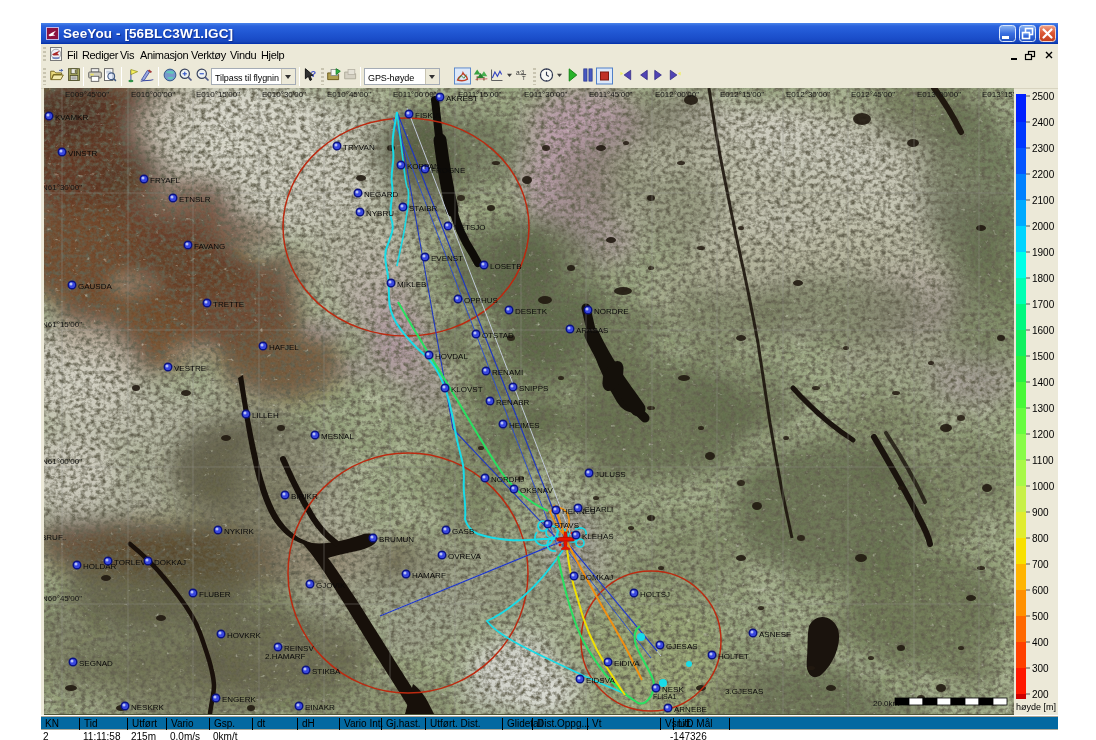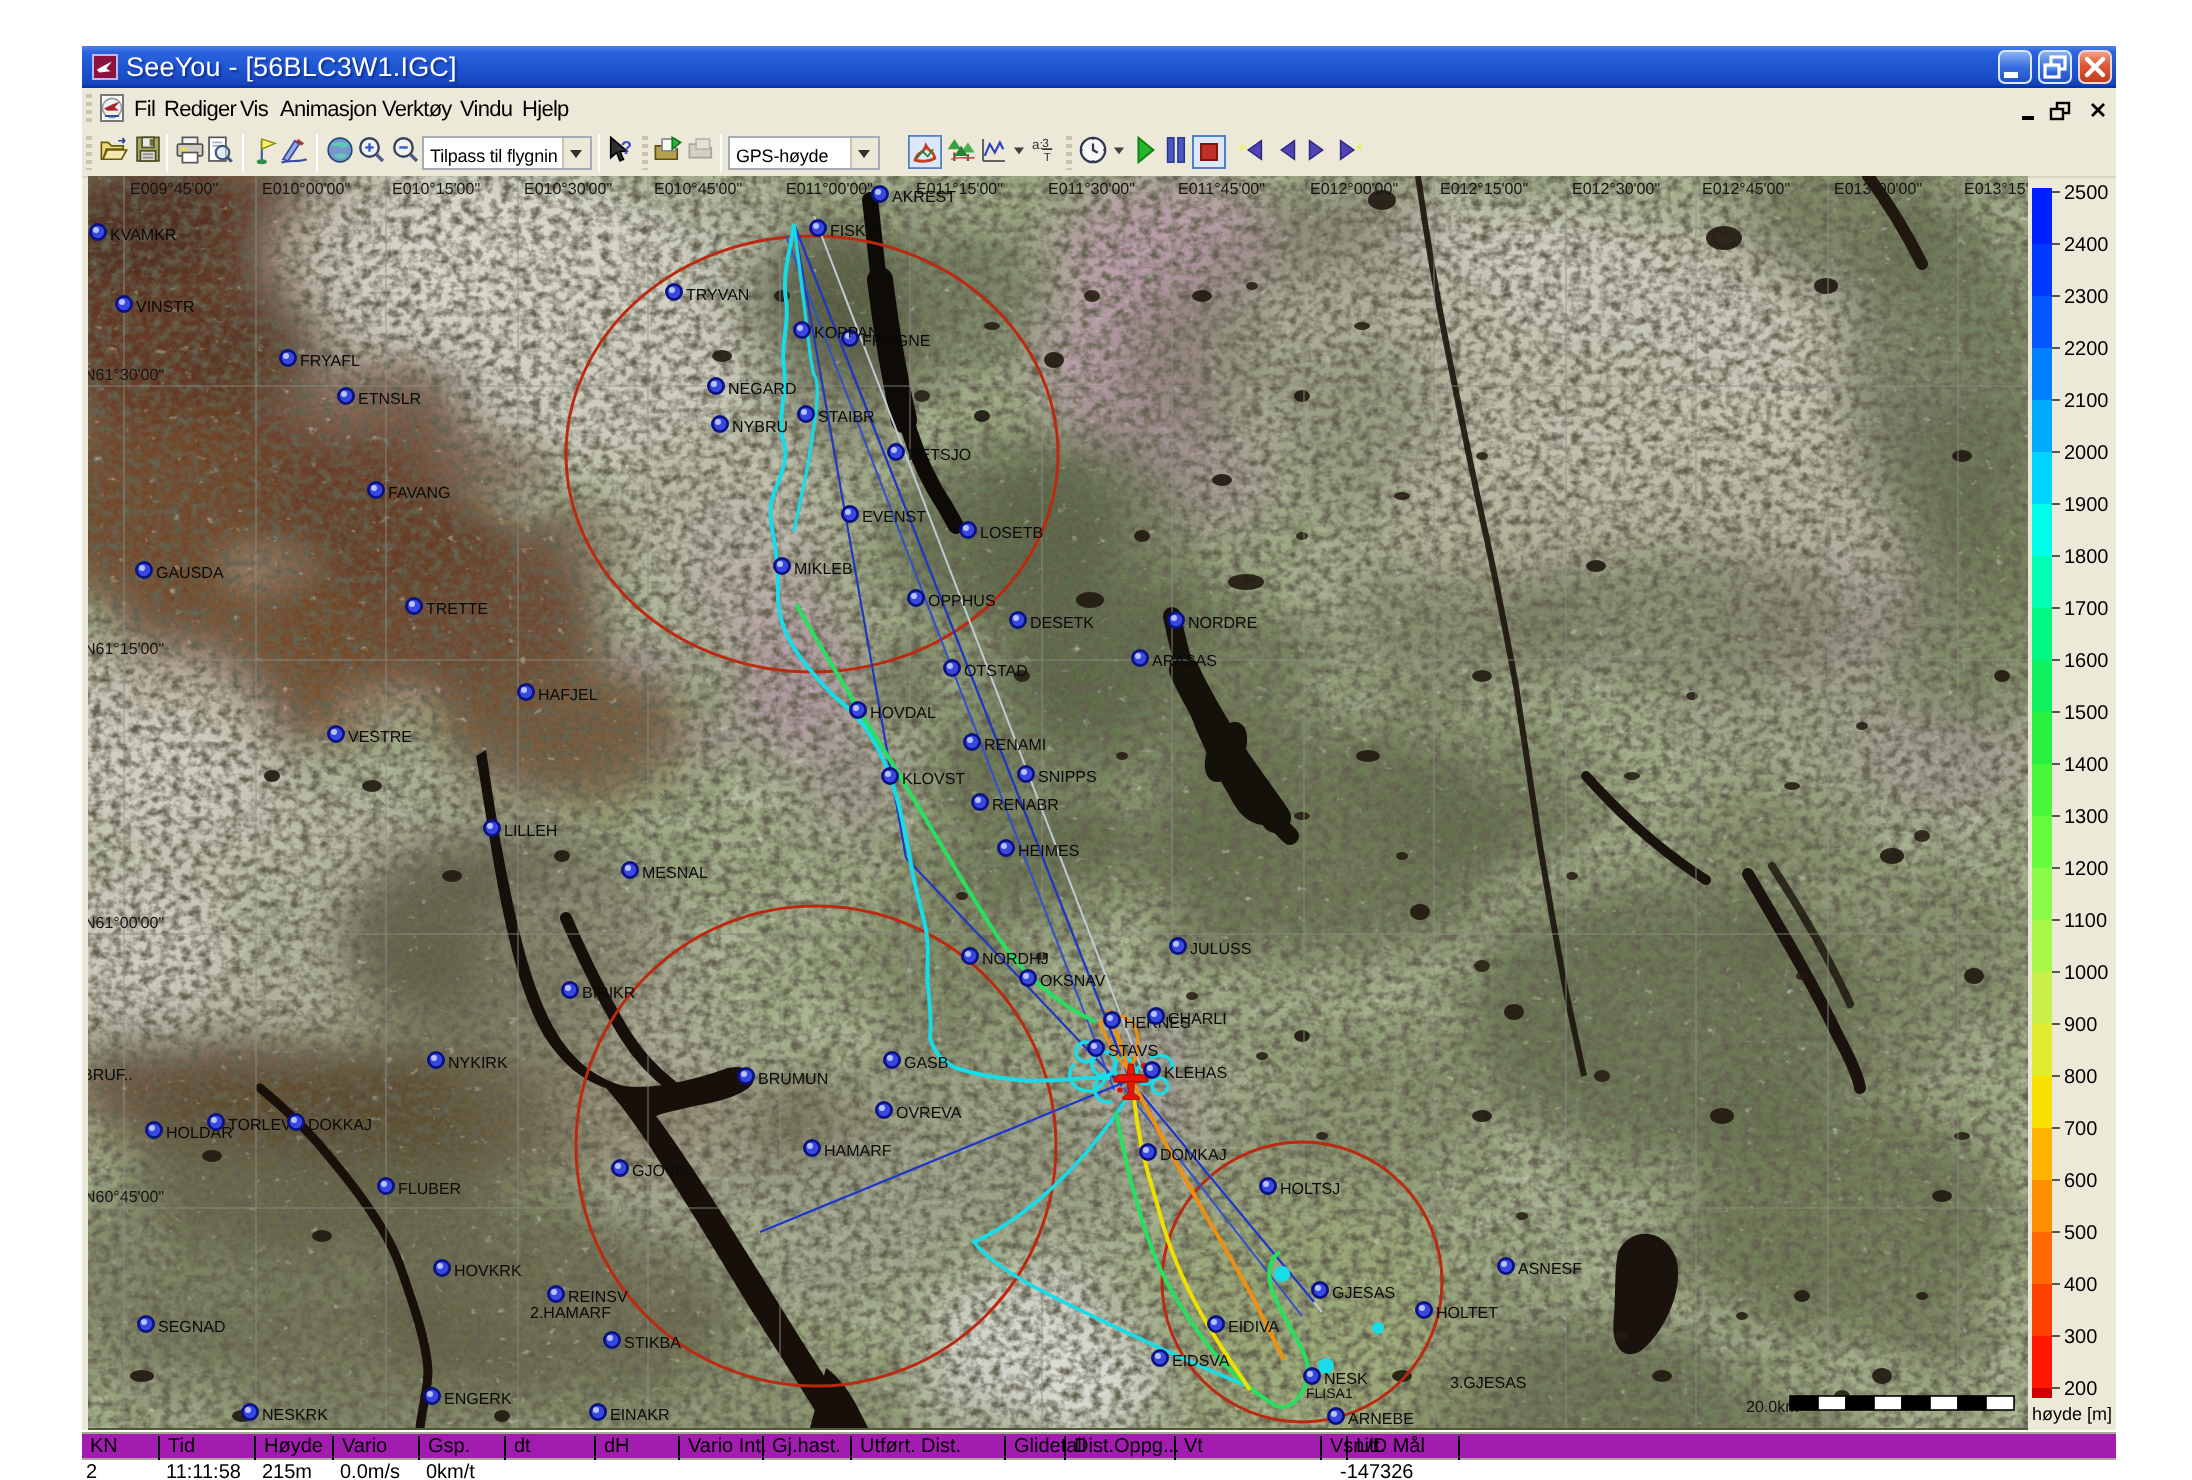--- a/index.html
+++ b/index.html
@@ -4,37 +4,37 @@
 <style>
 html,body{margin:0;padding:0;background:#ffffff;width:1096px;height:740px;overflow:hidden;}
 *{box-sizing:border-box;}
 body{font-family:"Liberation Sans", sans-serif;}
 #win{position:absolute;left:41px;top:23px;width:1017px;height:717px;background:#ece9d8;}
 #titlebar{position:absolute;left:0;top:0;width:1017px;height:21px;
  background:linear-gradient(180deg,#4a84ea 0%,#2b63dd 15%,#2158d4 45%,#1a4cc8 80%,#1545ba 95%,#0f3aa8 100%);
  border-bottom:1px solid #0433b0;}
 #titleicon{position:absolute;left:5px;top:4px;width:13px;height:13px;background:#8c1240;border:1px solid #c0b8e8;}
 #titleicon svg{position:absolute;left:0;top:0;}
-#titletext{position:absolute;left:22px;top:3px;color:#ffffff;font-weight:normal;font-size:13.5px;letter-spacing:0.1px;text-shadow:1px 1px 1px #103090;}
+#titletext{position:absolute;left:22px;top:3px;color:#ffffff;font-weight:bold;font-size:13.5px;letter-spacing:0.1px;text-shadow:1px 1px 1px #103090;}
 #menubar{position:absolute;left:0;top:22px;width:1017px;height:20px;background:#ece9d8;font-size:11px;color:#000;}
 #menubar .mi{position:absolute;top:4px;font-size:11px;letter-spacing:-0.35px;}
 #docicon{position:absolute;left:7px;top:1px;width:17px;height:17px;}
 #mdibtns{position:absolute;right:3px;top:3px;width:46px;height:14px;}
 #toolbar{position:absolute;left:0;top:42px;width:1017px;height:24px;background:#ece9d8;border-bottom:1px solid #d8d4c0;}
 .tsep{position:absolute;top:2px;width:1px;height:19px;background:#b8b4a2;border-right:1px solid #fff;}
 .grip{position:absolute;top:3px;width:3px;height:17px;background:repeating-linear-gradient(180deg,#c8c4b0 0 2px,#ece9d8 2px 4px);}
 .ticon{position:absolute;top:2px;width:16px;height:16px;}
 .combo{position:absolute;top:3px;height:17px;background:#fff;border:1px solid #a5acb5;font-size:11px;color:#000;}
 .combo .ct{position:absolute;left:3px;top:4px;right:16px;white-space:nowrap;overflow:hidden;font-size:9px;letter-spacing:-0.1px;}
 .combo .cb{position:absolute;right:0px;top:0px;bottom:0px;width:14px;background:#ece9d8;border-left:1px solid #c8c4b2;}
 .combo .cb:after{content:"";position:absolute;left:3px;top:6px;border-left:3.5px solid transparent;border-right:3.5px solid transparent;border-top:4px solid #303030;}
 #maparea{position:absolute;left:3px;top:65px;width:970px;height:627px;background:#4e5538;overflow:hidden;}
 #legend{position:absolute;left:973px;top:66px;width:44px;height:626px;background:#ece9d8;text-align:right;}
 #statusrow{position:absolute;left:0;top:692px;width:1017px;height:25px;background:#ffffff;}
-#statushdr{position:absolute;left:0;top:1px;width:1017px;height:14px;background:#a21caf;border-top:1px solid #aca899;border-bottom:1px solid #aca899;font-size:10px;color:#000;}
+#statushdr{position:absolute;left:0;top:1px;width:1017px;height:14px;background:#0369a1;border-top:1px solid #aca899;border-bottom:1px solid #aca899;font-size:10px;color:#000;}
 #statushdr .sc{position:absolute;top:1px;border-left:1px solid #000000;padding-left:4px;height:12px;white-space:nowrap;}
 #statusval{position:absolute;left:0;top:16px;width:1017px;height:11px;font-size:10px;color:#000;}
 #statusval .sv{position:absolute;top:0;white-space:nowrap;}
 </style>
 </head>
 <body>
 <div id="win">
   <div id="titlebar">
     <div id="titleicon">
         <svg width="11" height="11" viewBox="0 0 16 16">
@@ -965,21 +965,21 @@
         <line x1="12" y1="605" x2="16" y2="605" stroke="#555"></line>
           <text x="18" y="608.5" font-size="10" fill="#000">200</text>
         <text x="2" y="621" font-size="9" fill="#000">høyde [m]</text>
       </g>
     </svg>
   </div>
   <div id="statusrow">
     <div id="statushdr">
       <div class="sc" style="left:0px;border-left:none">KN</div>
       <div class="sc" style="left:38px">Tid</div>
-      <div class="sc" style="left:86px">Høyde</div>
+      <div class="sc" style="left:86px">Utført</div>
       <div class="sc" style="left:125px">Vario</div>
       <div class="sc" style="left:168px">Gsp.</div>
       <div class="sc" style="left:211px">dt</div>
       <div class="sc" style="left:256px">dH</div>
       <div class="sc" style="left:298px">Vario Int.</div>
       <div class="sc" style="left:340px">Gj.hast.</div>
       <div class="sc" style="left:384px">Utført. Dist.</div>
       <div class="sc" style="left:461px">Glidetall</div>
       <div class="sc" style="left:491px">Dist.Oppg...</div>
       <div class="sc" style="left:546px">Vt</div>

